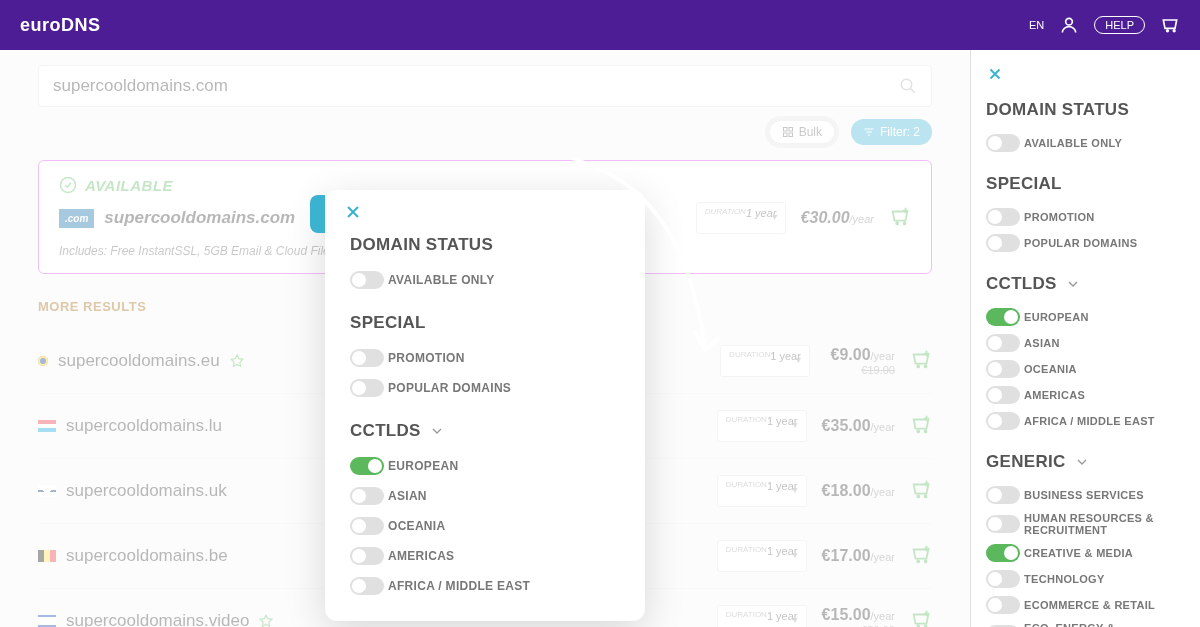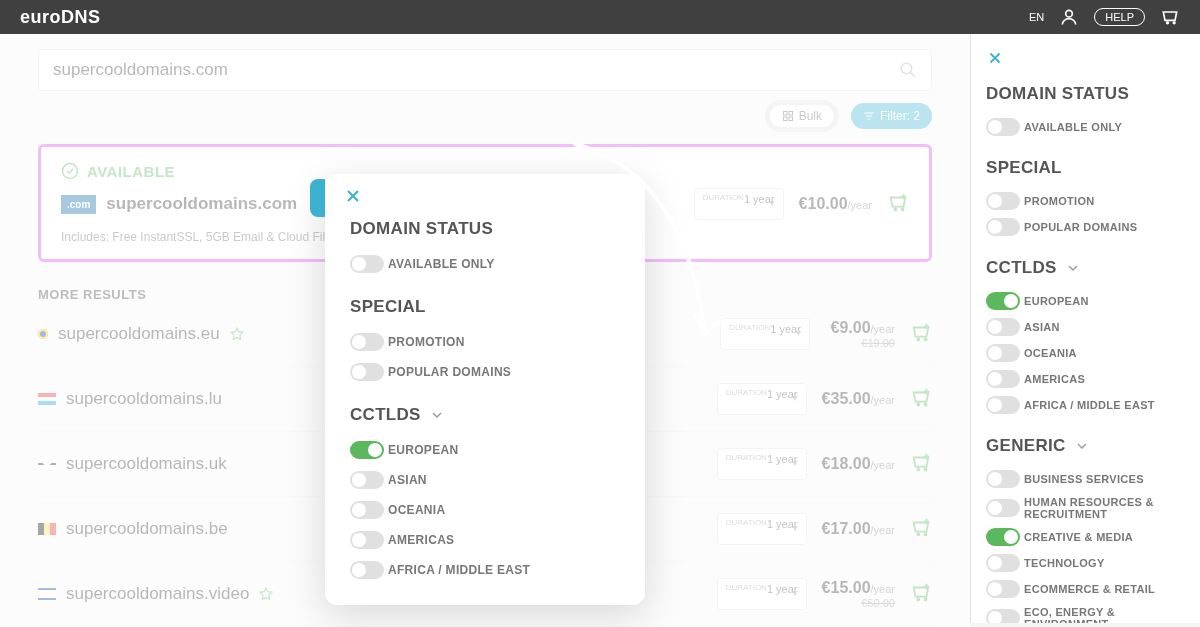--- a/index.html
+++ b/index.html
@@ -1,58 +1,58 @@
 <!DOCTYPE html>
 <html><head>
 <meta charset="utf-8">
 <style>
 * { box-sizing: border-box; margin: 0; padding: 0; font-family: 'Segoe UI', Arial, sans-serif; }
 body { background: #f5f5f5; width: 1200px; height: 627px; overflow: hidden; position: relative; }
 
-.topbar { background: #404040; height: 34px; display: flex; align-items: center; justify-content: space-between; padding: 0 20px; }
+.topbar { background: #4c1d95; height: 50px; display: flex; align-items: center; justify-content: space-between; padding: 0 20px; }
 .logo { color: #fff; font-weight: 700; font-size: 18px; letter-spacing: 0.5px; }
 .topbar-right { display: flex; align-items: center; gap: 15px; }
 .topbar-right .lang { color: #fff; font-size: 11px; }
 .help-btn { border: 1px solid #fff; color: #fff; padding: 2px 10px; border-radius: 12px; font-size: 11px; background: transparent; }
 svg.user-icon, svg.cart-icon-top { stroke: #fff; }
 
 .main { display: flex; }
 .content { flex: 1; padding: 15px 38px; position: relative; }
 .sidebar { width: 230px; background: #fff; padding: 15px; border-left: 1px solid #e0e0e0; height: 589px; overflow-y: auto; position: relative; }
 
 .search-box { background: #fff; border: 1px solid #e0e0e0; border-radius: 4px; padding: 10px 14px; display: flex; align-items: center; justify-content: space-between; margin-bottom: 12px; }
 .search-box input { border: none; outline: none; font-size: 17px; flex: 1; color: #333; }
 .search-icon { width: 18px; height: 18px; stroke: #aaa; }
 
 .action-row { display: flex; justify-content: flex-end; gap: 15px; margin-bottom: 15px; }
 .bulk-btn { background: #fff; border: 2px solid #e0e0e0; border-radius: 15px; padding: 4px 12px; font-size: 12px; color: #666; display: flex; align-items: center; gap: 5px; position: relative; }
 .bulk-highlight { box-shadow: 0 0 0 3px rgba(180,180,180,0.3); }
 .filter-btn { background: #3bb2d0; color: #fff; border: none; border-radius: 14px; padding: 4px 12px; font-size: 12px; display: flex; align-items: center; gap: 5px; }
 
-.avail-card { background: #fff; border: 3px solid #d946ef; border-radius: 6px; padding: 15px 20px; margin-bottom: 25px; }
+.avail-card { background: #fff; border: 1px solid #d946ef; border-radius: 6px; padding: 15px 20px; margin-bottom: 25px; font-style: italic; }
 .avail-header { display: flex; align-items: center; gap: 8px; margin-bottom: 8px; }
 .avail-header svg { stroke: #5bb85d; }
 .avail-label { color: #5bb85d; font-weight: 700; font-size: 15px; letter-spacing: 0.5px; }
 .domain-row { display: flex; justify-content: space-between; align-items: center; }
 .domain-left { display: flex; align-items: center; gap: 10px; }
 .com-badge { background: #0065a3; color: #fff; font-size: 10px; padding: 4px 6px; font-weight: 600; }
 .domain-name { font-size: 17px; font-weight: 600; color: #333; }
 .includes { font-size: 12px; color: #666; margin-top: 10px; }
 .price-block { display: flex; align-items: center; gap: 15px; }
 .duration-select { border: 1px solid #e0e0e0; background: #fff; padding: 4px 8px; font-size: 11px; color: #666; width: 90px; height: 32px; display: flex; flex-direction: row; justify-content: center; border-radius: 3px; position: relative; }
 .duration-label { font-size: 8px; text-transform: uppercase; color: #999; }
 .duration-val { font-size: 11px; color: #555; }
 .duration-select::after { content: "▾"; position: absolute; right: 8px; top: 8px; color: #999; font-size: 10px; }
 .price { font-size: 16px; font-weight: 700; color: #333; }
 .price-unit { font-size: 11px; font-weight: 400; color: #888; }
 .price-old { font-size: 11px; color: #999; text-decoration: line-through; }
 .cart-btn { background: none; border: none; cursor: pointer; }
 .cart-btn svg { stroke: #5bb85d; }
 
-.more-results { font-size: 13px; font-weight: 700; color: #404040; letter-spacing: 0.5px; margin-bottom: 0; }
+.more-results { font-size: 13px; font-weight: 700; color: #a16207; letter-spacing: 0.5px; margin-bottom: 15px; }
 .result-row { display: flex; justify-content: space-between; align-items: center; padding: 16px 0; border-bottom: 1px solid #eee; }
 .result-left { display: flex; align-items: center; gap: 10px; }
 .flag { width: 18px; height: 12px; display: inline-block; }
 .flag-eu { background: #003399; position: relative; border-radius: 50%; width: 10px; height: 10px; box-shadow: 0 0 0 2px #ffcc00 inset; }
 .flag-lu { background: linear-gradient(#ed2939 33%, #fff 33%, #fff 66%, #00a1de 66%); }
 .flag-uk { background: #012169; position: relative; }
 .flag-uk::before { content: ""; position: absolute; inset: 0; background: linear-gradient(45deg, transparent 40%, #fff 40%, #fff 60%, transparent 60%), linear-gradient(-45deg, transparent 40%, #fff 40%, #fff 60%, transparent 60%), linear-gradient(#fff 40%, transparent 40%, transparent 60%, #fff 60%); }
 .flag-be { background: linear-gradient(90deg, #000 33%, #fae042 33%, #fae042 66%, #ed2939 66%); }
 .flag-il { background: #fff; border-top: 2px solid #0038b8; border-bottom: 2px solid #0038b8; }
 .tag-icon { width: 14px; height: 14px; }
@@ -143,21 +143,21 @@
         <div class="domain-left">
           <span class="com-badge">.com</span>
           <span class="domain-name">supercooldomains.com</span>
         </div>
         <div class="price-block">
           <div class="duration-select">
             <span class="duration-label">DURATION</span>
             <span class="duration-val">1 year</span>
           </div>
           <div class="price-col">
-            <span class="price">€10.00</span><span class="price-unit">/year</span>
+            <span class="price">€30.00</span><span class="price-unit">/year</span>
           </div>
           <button class="cart-btn"><svg width="22" height="22" viewBox="0 0 24 24" fill="none" stroke-width="2">
                 <path d="M4 6h16l-2 10H6L4 6zM9 20a1 1 0 100-2 1 1 0 000 2zm8 0a1 1 0 100-2 1 1 0 000 2z"></path>
                 <path d="M18 2v6M15 5h6" stroke-width="2"></path>
               </svg></button>
         </div>
       </div>
       <div class="includes">Includes: Free InstantSSL, 5GB Email &amp; Cloud File Storage and DNS</div>
     </div>
 

